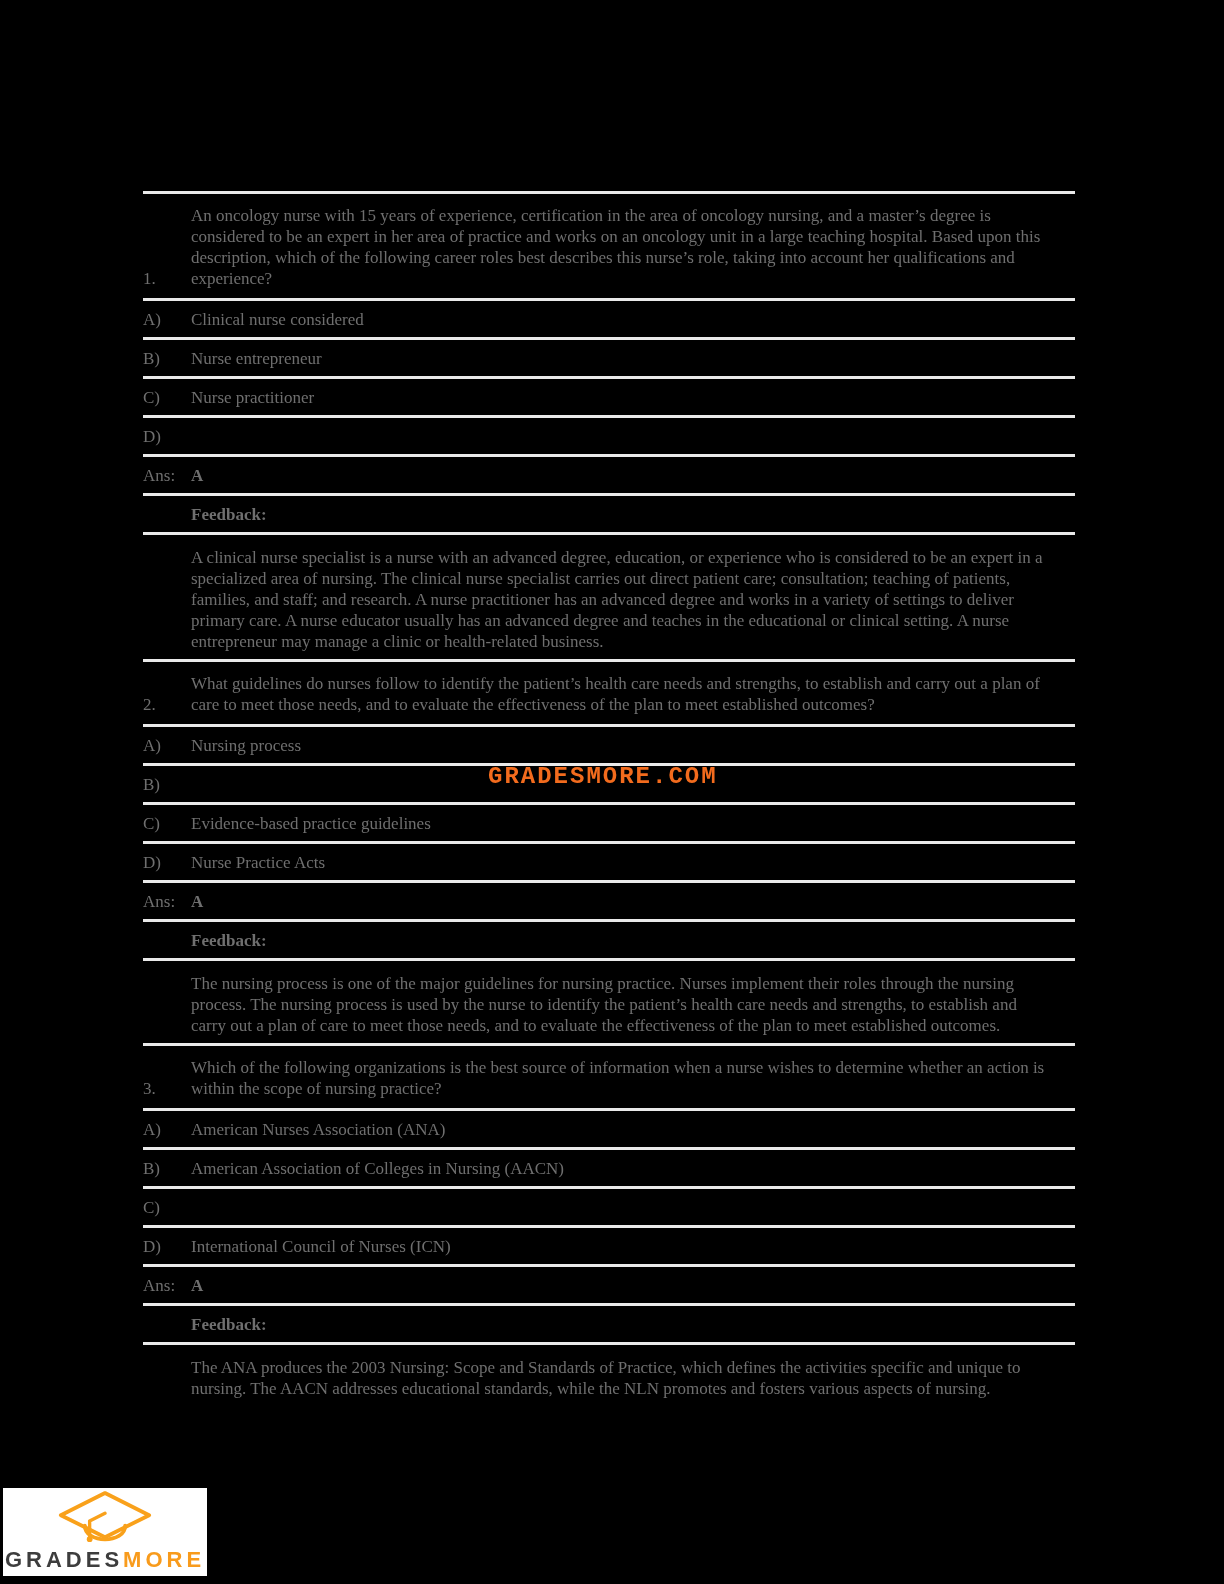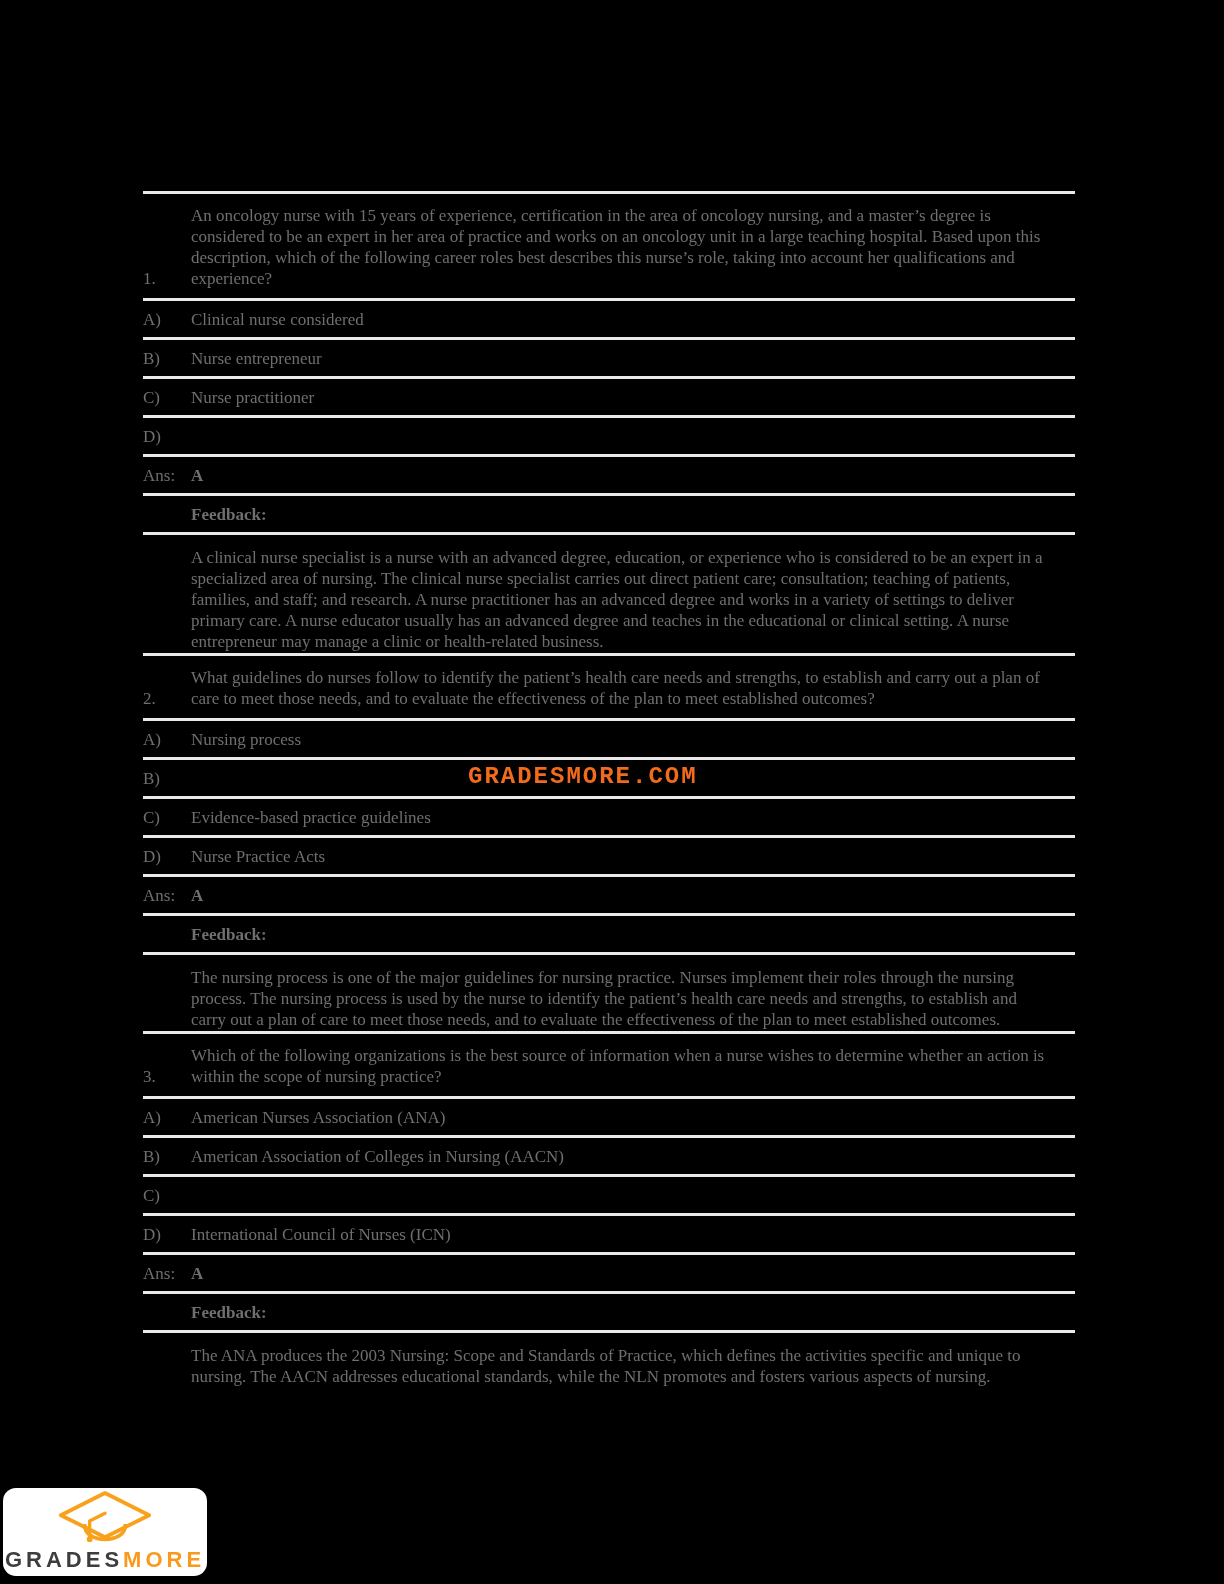--- a/index.html
+++ b/index.html
@@ -35,41 +35,40 @@
     display:flex;align-items:flex-end;padding-bottom:9px;
   }
   .row.question .text-cell{
     padding-top:11px;padding-bottom:9px;
   }
   
   .row.line{min-height:36px;align-items:center;}
   .row.line .label-cell,
   .row.line .text-cell{display:flex;align-items:center;min-height:36px;}
   
-  .row.para .text-cell{padding-top:12px;padding-bottom:1px;}
+  .row.para .text-cell{padding-top:12px;padding-bottom:7px;}
   .bold{font-weight:bold;}
   .italic{}
   
   .watermark{
     position:absolute;
-    left:468px;top:763px;
+    left:488px;top:763px;
     font-family:"Liberation Mono", monospace;
     font-weight:bold;
     font-size:24px;
     letter-spacing:2px;
     color:#f26b1d;
     white-space:nowrap;
   }
   
   .logo-box{
     position:absolute;
     left:3px;top:1488px;
     width:204px;height:88px;
     background:#ffffff;
-    border-radius:13px;
   }
   .logo-cap{
     position:absolute;
     left:50%;top:2px;
     transform:translateX(-50%);
   }
   .logo-text{
     position:absolute;
     left:0;right:0;bottom:3px;
     text-align:center;

